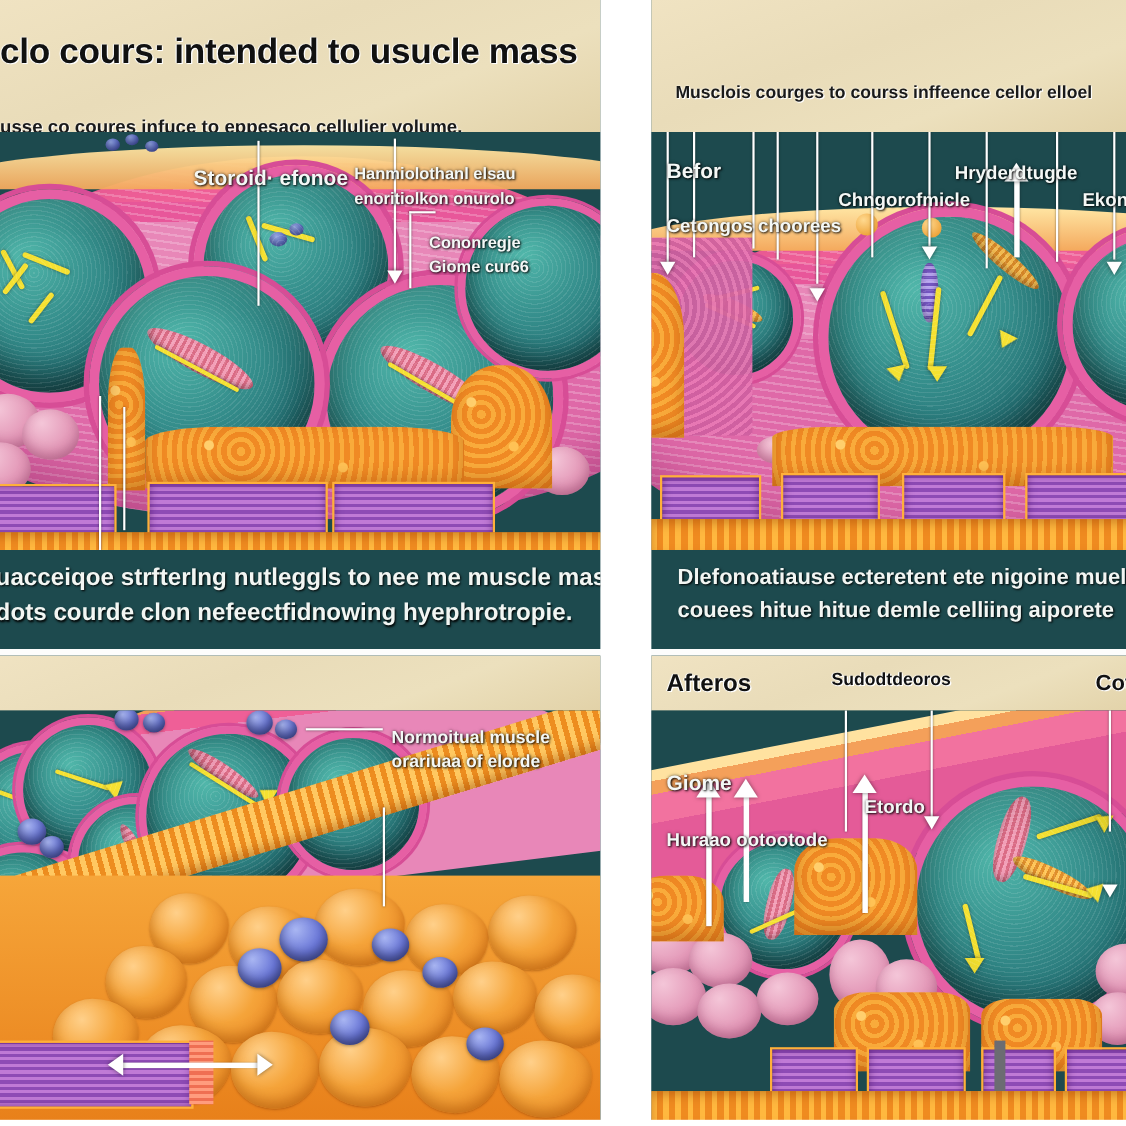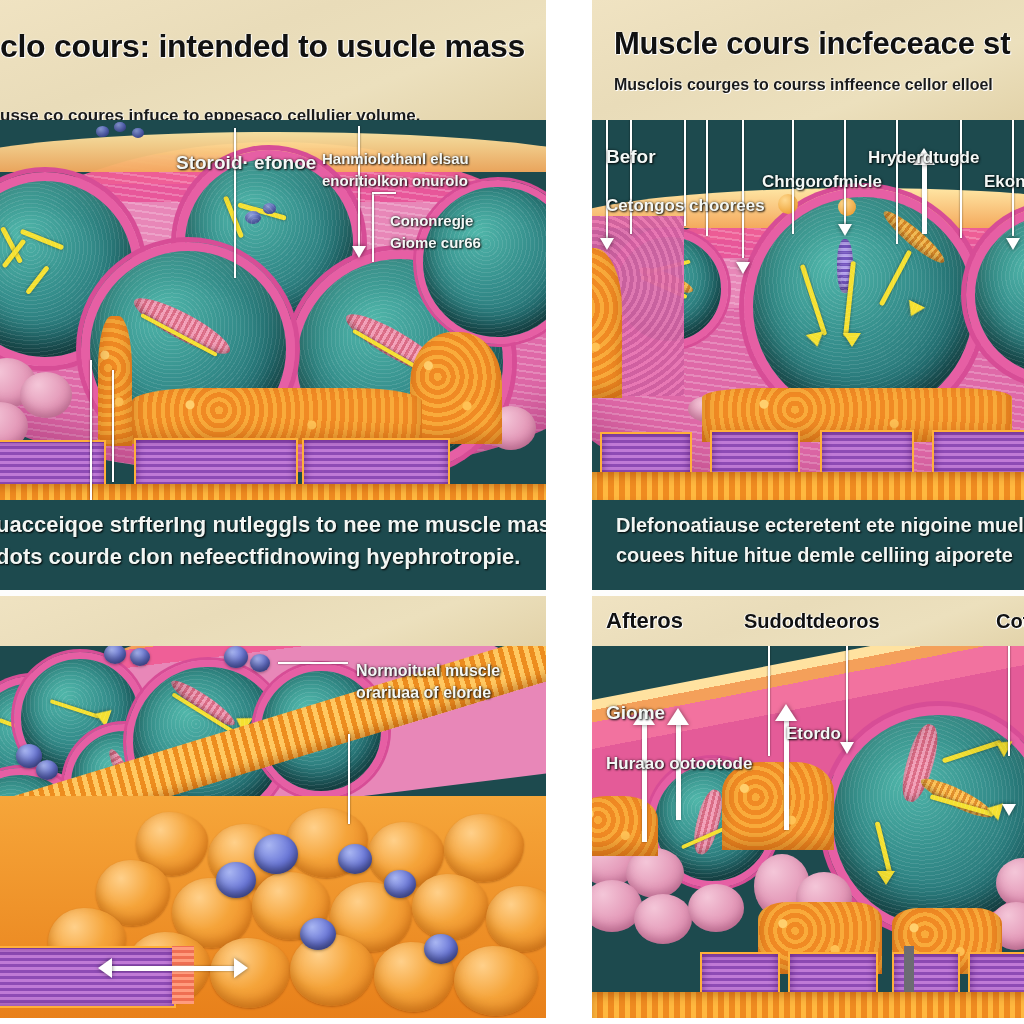--- a/index.html
+++ b/index.html
@@ -186,21 +186,20 @@
 
     <div class="capstrip" style="top:504px;height:80px;">
       <div class="capline" style="position:absolute;left:10px;top:8px;font-size:22px;">uacceiqoe strfterIng nutleggls to nee me muscle mass</div>
       <div class="capline" style="position:absolute;left:10px;top:40px;font-size:22px;">dots courde clon  nefeectfidnowing hyephrotropie.</div>
     </div>
   </div>
 
   <div class="panel tr">
 
     <div class="hdr">
-      <div class="hdr-title" style="left:22px;top:26px;font-size:31px;letter-spacing:-.2px;">Muscle  cours  incfeceace st</div>
       <div class="hdr-sub" style="left:22px;top:76px;font-size:16px;">Musclois courges to courss inffeence cellor elloel</div>
     </div>
 
     <div class="illu" style="left:0;top:120px;width:446px;height:380px;">
 
       <div class="mound" style="left:-40px;top:78px;width:620px;height:300px;"></div>
       <div style="position:absolute;left:-40px;top:68px;width:620px;height:40px;
           background:linear-gradient(180deg,#ffe6a4,#f4a95d);border-radius:50%/100% 100% 0 0;"></div>
 
       <div class="cell thin" style="left:18px;top:110px;width:104px;height:104px;">
@@ -363,21 +362,21 @@
       <div class="leader" style="left:362px;top:88px;height:90px;"></div>
     </div>
 
     <div class="clabel" style="left:370px;top:66px;font-size:16px;">Normoitual muscle</div>
     <div class="clabel" style="left:370px;top:88px;font-size:16px;">orariuaa of elorde</div>
   </div>
 
   <div class="panel br">
     <div class="hdr short" style="height:50px;">
       <div class="hdr-title" style="left:14px;top:12px;font-size:22px;">Afteros</div>
-      <div class="hdr-title" style="left:152px;top:14px;font-size:20px;font-weight:bold;">Sudodtdeoros</div>
+      <div class="hdr-title" style="left:164px;top:14px;font-size:16px;font-weight:bold;">Sudodtdeoros</div>
       <div class="hdr-title" style="left:404px;top:14px;font-size:20px;">Cot</div>
     </div>
 
     <div class="illu" style="left:0;top:50px;width:446px;height:374px;">
 
       <div style="position:absolute;left:-20px;top:58px;width:560px;height:120px;
           background:linear-gradient(180deg,#ffe2a0 0 10px,#f4a05a 10px 22px,#f2729f 22px 48px,#e45b98 48px 100%);
           transform:rotate(-11deg);transform-origin:left top;"></div>
 
       <div class="cell thin" style="left:56px;top:112px;width:116px;height:116px;">

